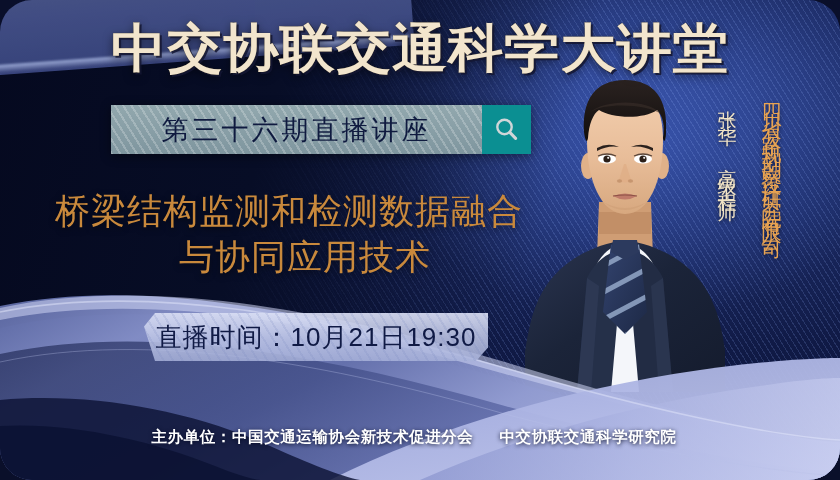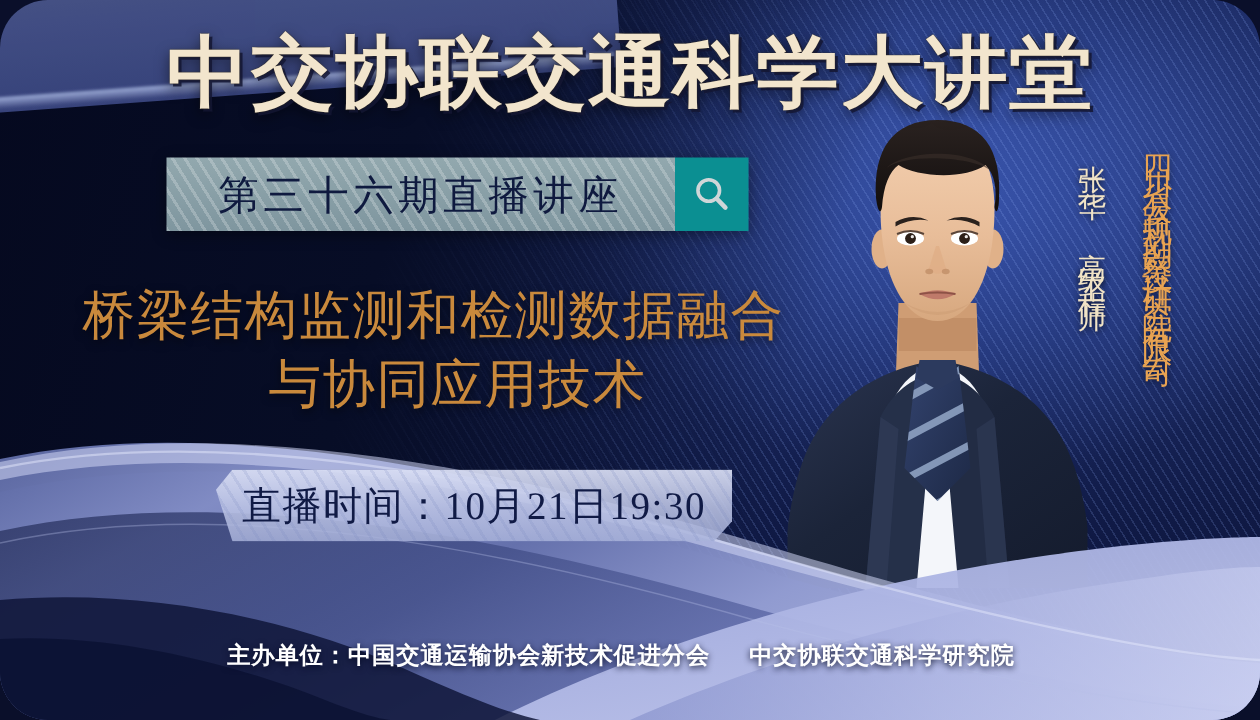--- a/index.html
+++ b/index.html
@@ -90,21 +90,21 @@
     text-shadow:
       0 0 1px #3a2f16,
       2px 2px 0 rgba(20,22,50,.85),
       0 3px 9px rgba(0,0,0,.55);
     white-space:nowrap;
   }
 
   
   .subbar{
     position:absolute;left:111px;top:105px;
-    width:388px;height:49px;
+    width:420px;height:49px;
     display:flex;align-items:stretch;
     box-shadow:0 2px 10px rgba(0,0,0,.45);
   }
   .subbar-text{
     position:relative;
     flex:1;
     display:flex;align-items:center;justify-content:center;
     background:linear-gradient(180deg,#92a8ae 0%,#7f969f 100%);
     overflow:hidden;
     font-size:27px;
@@ -156,21 +156,21 @@
     content:"";position:absolute;inset:0;
     background-image:repeating-linear-gradient(58deg,
         rgba(120,135,190,.18) 0px,
         rgba(120,135,190,.18) 2px,
         rgba(255,255,255,0) 2px,
         rgba(255,255,255,0) 8px);
   }
   .datebadge span{
     position:relative;z-index:2;
     font-size:26px;color:#101a45;letter-spacing:1px;
-    font-family:Liberation Serif, serif;
+    font-family:Liberation Sans, sans-serif;
   }
 
   
   .portrait{position:absolute;left:525px;top:62px;width:200px;height:330px;}
 
   
   .vtext{
     position:absolute;
     writing-mode:vertical-rl;
     text-orientation:upright;

